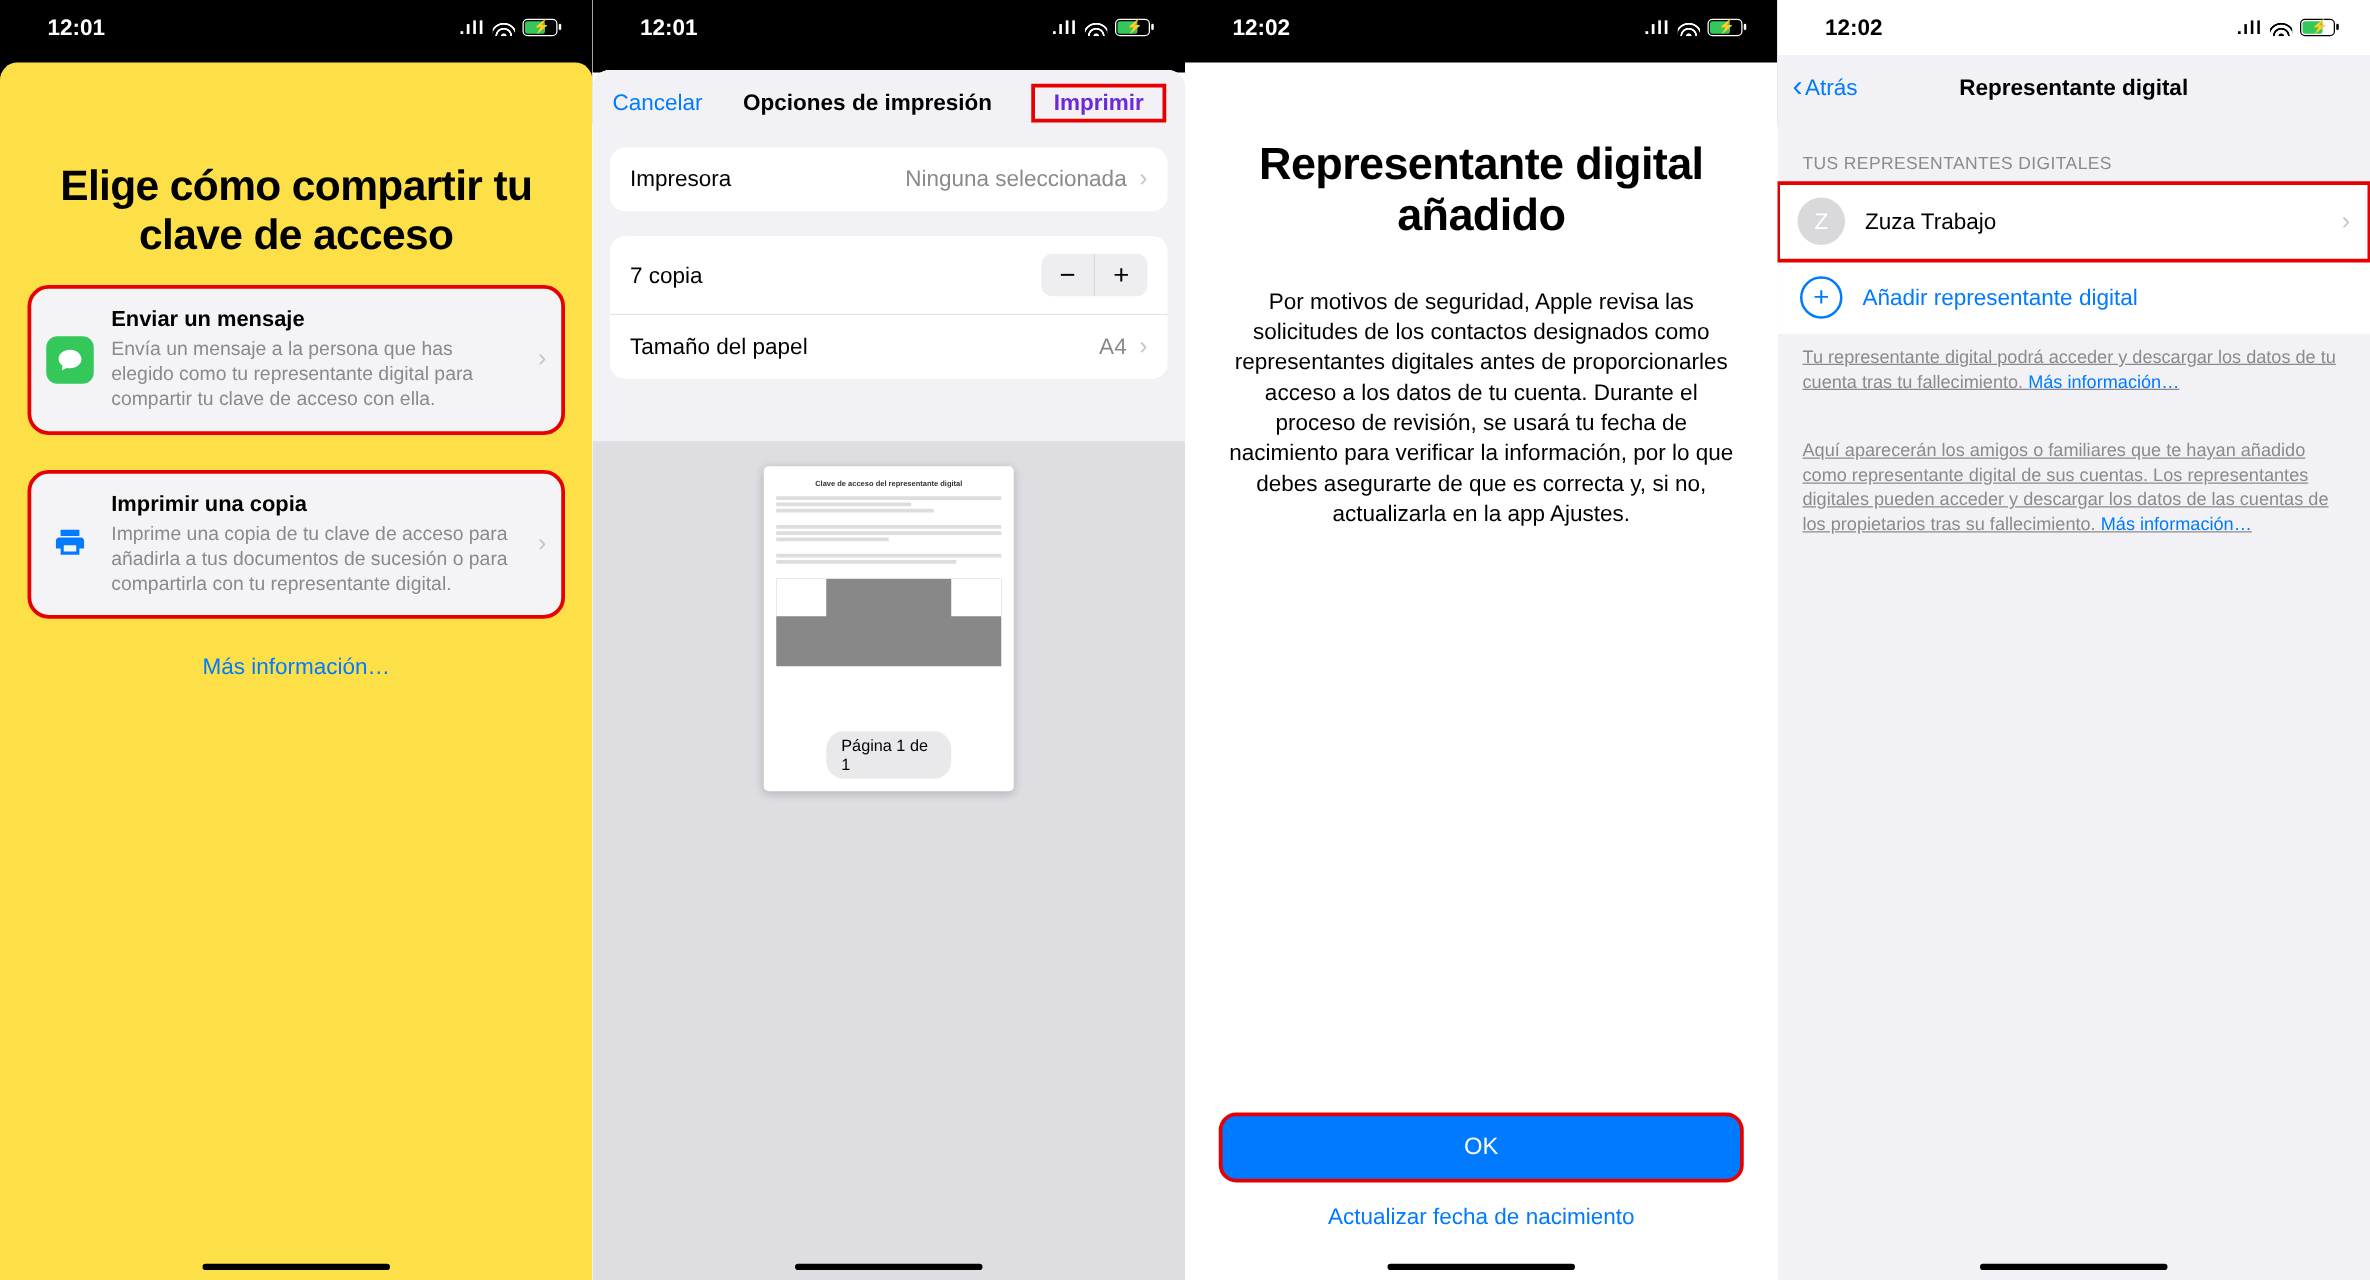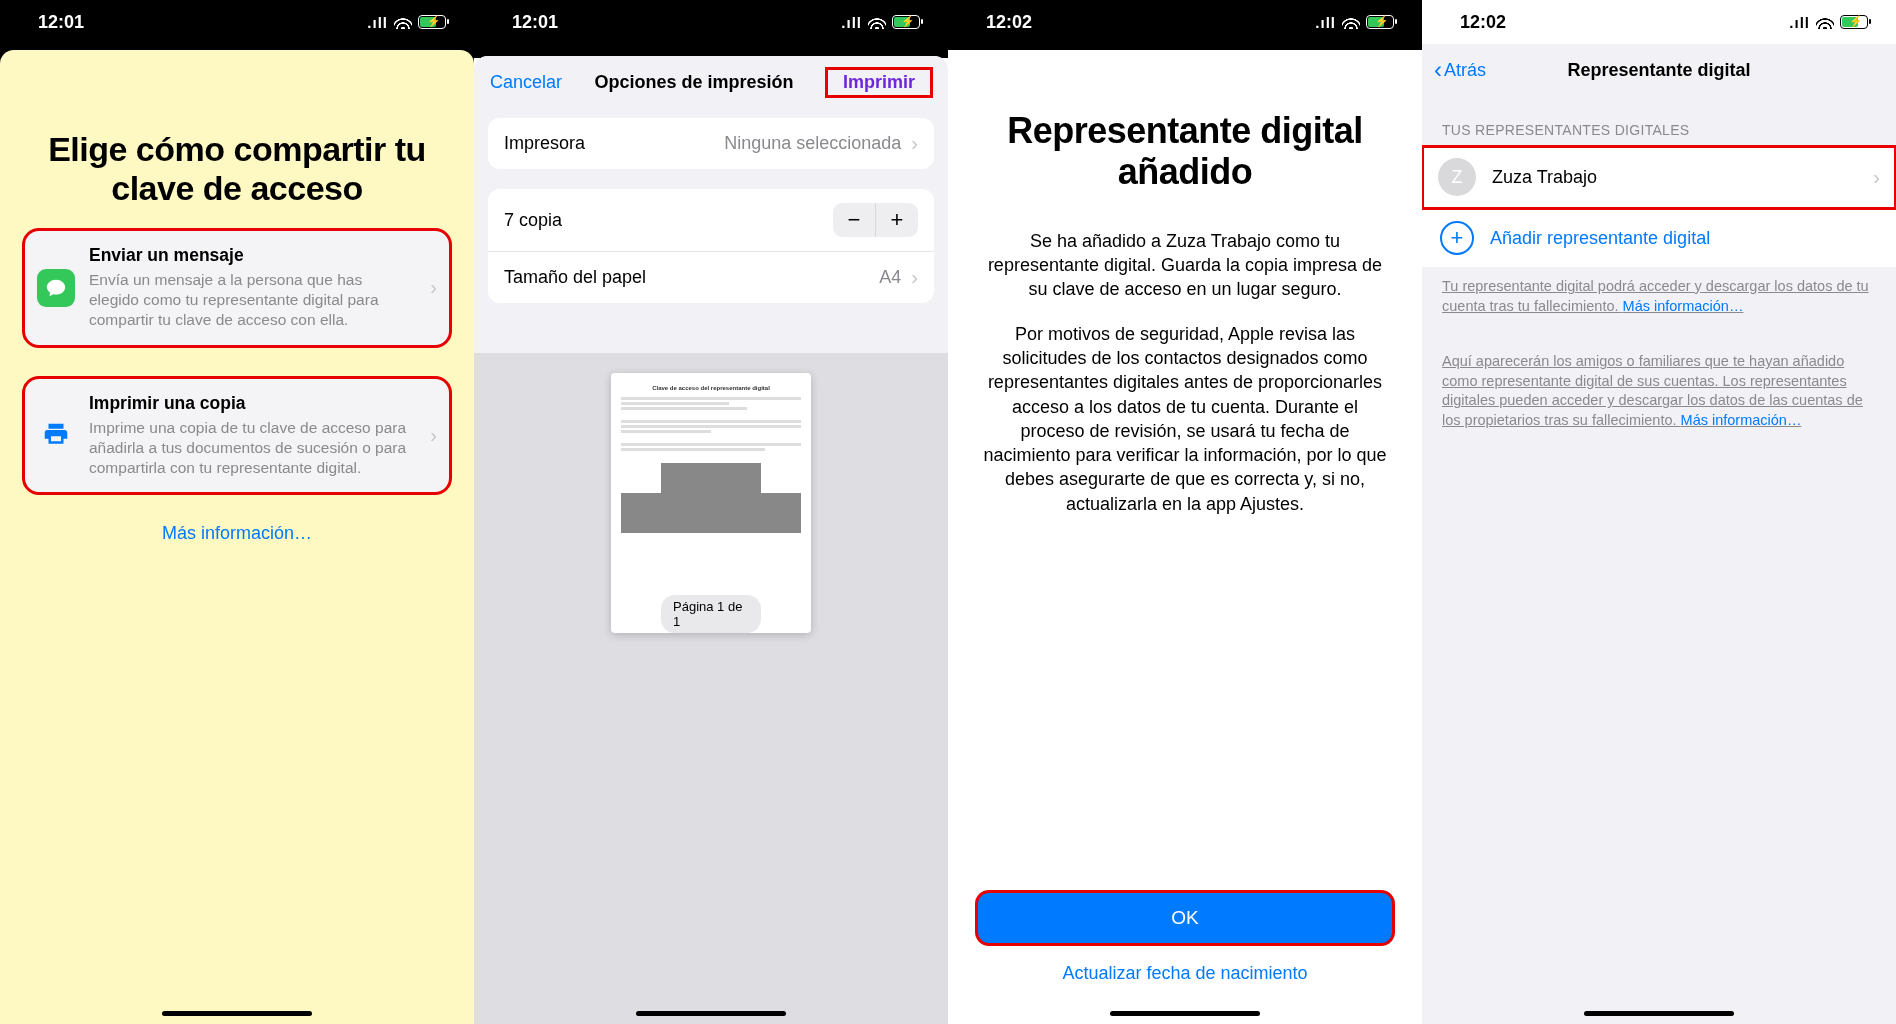--- a/index.html
+++ b/index.html
@@ -27,21 +27,21 @@
     padding: 0 28px 0 38px;
     font-size: 18px;
     font-weight: 600;
     color: #fff;
     background: #000;
   }
   .phone.light .status-bar { background:#fff; color:#000; }
   .status-right { display:flex; gap:6px; align-items:center; font-size:15px; letter-spacing:1px;}
   .black-top { background:#000; height:56px; width:100%; }
   .sheet {
-    background:#fef9c3;
+    background:#fde047;
     border-radius: 14px 14px 0 0;
     position:absolute;
     top:50px; left:0; right:0; bottom:0;
     padding: 40px 22px 0 22px;
   }
   .sheet.grey { background:#f2f2f6; padding:0; }
   h1.big {
     font-size: 34px;
     font-weight: 700;
     text-align: center;
@@ -111,21 +111,21 @@
   .preview-area { flex:1; background:#dedee2; margin-top:40px; display:flex; align-items:flex-start; justify-content:center; padding-top:20px;}
   .doc-preview { width:200px; height:260px; background:#fff; border-radius:4px; box-shadow:0 2px 8px rgba(0,0,0,0.2); position:relative; padding:10px; font-size:5px; color:#333;}
   .doc-preview .apple { font-size:8px;  }
   .doc-preview .dtitle { font-size:6px; font-weight:700; text-align:center; margin:2px 0 6px;}
   .doc-preview .line { height:3px; background:#ddd; margin:2px 0;}
   .doc-preview .qr-block { height:70px; background:#888; margin-top:12px; position:relative;}
   .doc-preview .qr-block::before,
   .doc-preview .qr-block::after { content:""; position:absolute; background:#fff; }
   .doc-preview .qr-block::before { left:0; top:0; width:40px; height:30px;}
   .doc-preview .qr-block::after  { right:0; top:0; width:40px; height:30px;}
-  .page-badge { position:absolute; bottom:0; left:50%; transform:translateX(-50%); background:#e9e9ec; border-radius:14px; font-size:13px; padding:4px 12px; color:#000;}
+  .page-badge { position:absolute; bottom:10px; left:50%; transform:translateX(-50%); background:#e9e9ec; border-radius:14px; font-size:13px; padding:4px 12px; color:#000;}
 
   
   .screen3-body { background:#fff; padding: 0 28px; display:flex; flex-direction:column; height:100%;}
   .ok-btn { background:#007aff; color:#fff; font-size:19px; font-weight:500; text-align:center; border-radius:13px; padding:16px 0; }
 
   
   .nav4 { height:52px; display:flex; align-items:center; justify-content:center; position:relative; background:#f2f2f6;}
   .nav4 .back { position:absolute; left:12px; color:#007aff; font-size:18px; display:flex; align-items:center; gap:2px;}
   .nav4 .t4   { font-size:18px; font-weight:600; color:#000;}
   .sect-header { font-size:14px; color:#8a8a8e; padding: 26px 20px 8px; text-transform:uppercase; letter-spacing:0.3px;}
@@ -274,21 +274,20 @@
       <span class="wifi"></span>
       <span class="batt">
           <span class="bolt">⚡</span>
         </span>
     </span>
   </div>
   <div class="black-top"></div>
   <div class="sheet" style="padding:0;">
     <div class="screen3-body">
       <h1 class="big2">Representante digital añadido</h1>
-      <p class="sub2">Se ha añadido a Zuza Trabajo como tu representante digital. Guarda la copia impresa de su clave de acceso en un lugar seguro.</p>
       <p class="sub2">Por motivos de seguridad, Apple revisa las solicitudes de los contactos designados como representantes digitales antes de proporcionarles acceso a los datos de tu cuenta. Durante el proceso de revisión, se usará tu fecha de nacimiento para verificar la información, por lo que debes asegurarte de que es correcta y, si no, actualizarla en la app Ajustes.</p>
       <div style="flex:1"></div>
       <div class="ok-btn red-outline" style="margin-bottom:18px;">OK</div>
       <a class="link" style="margin-bottom:40px;">Actualizar fecha de nacimiento</a>
     </div>
   </div>
   <div class="home-ind"></div>
 </div>
 
 <div class="phone light">

